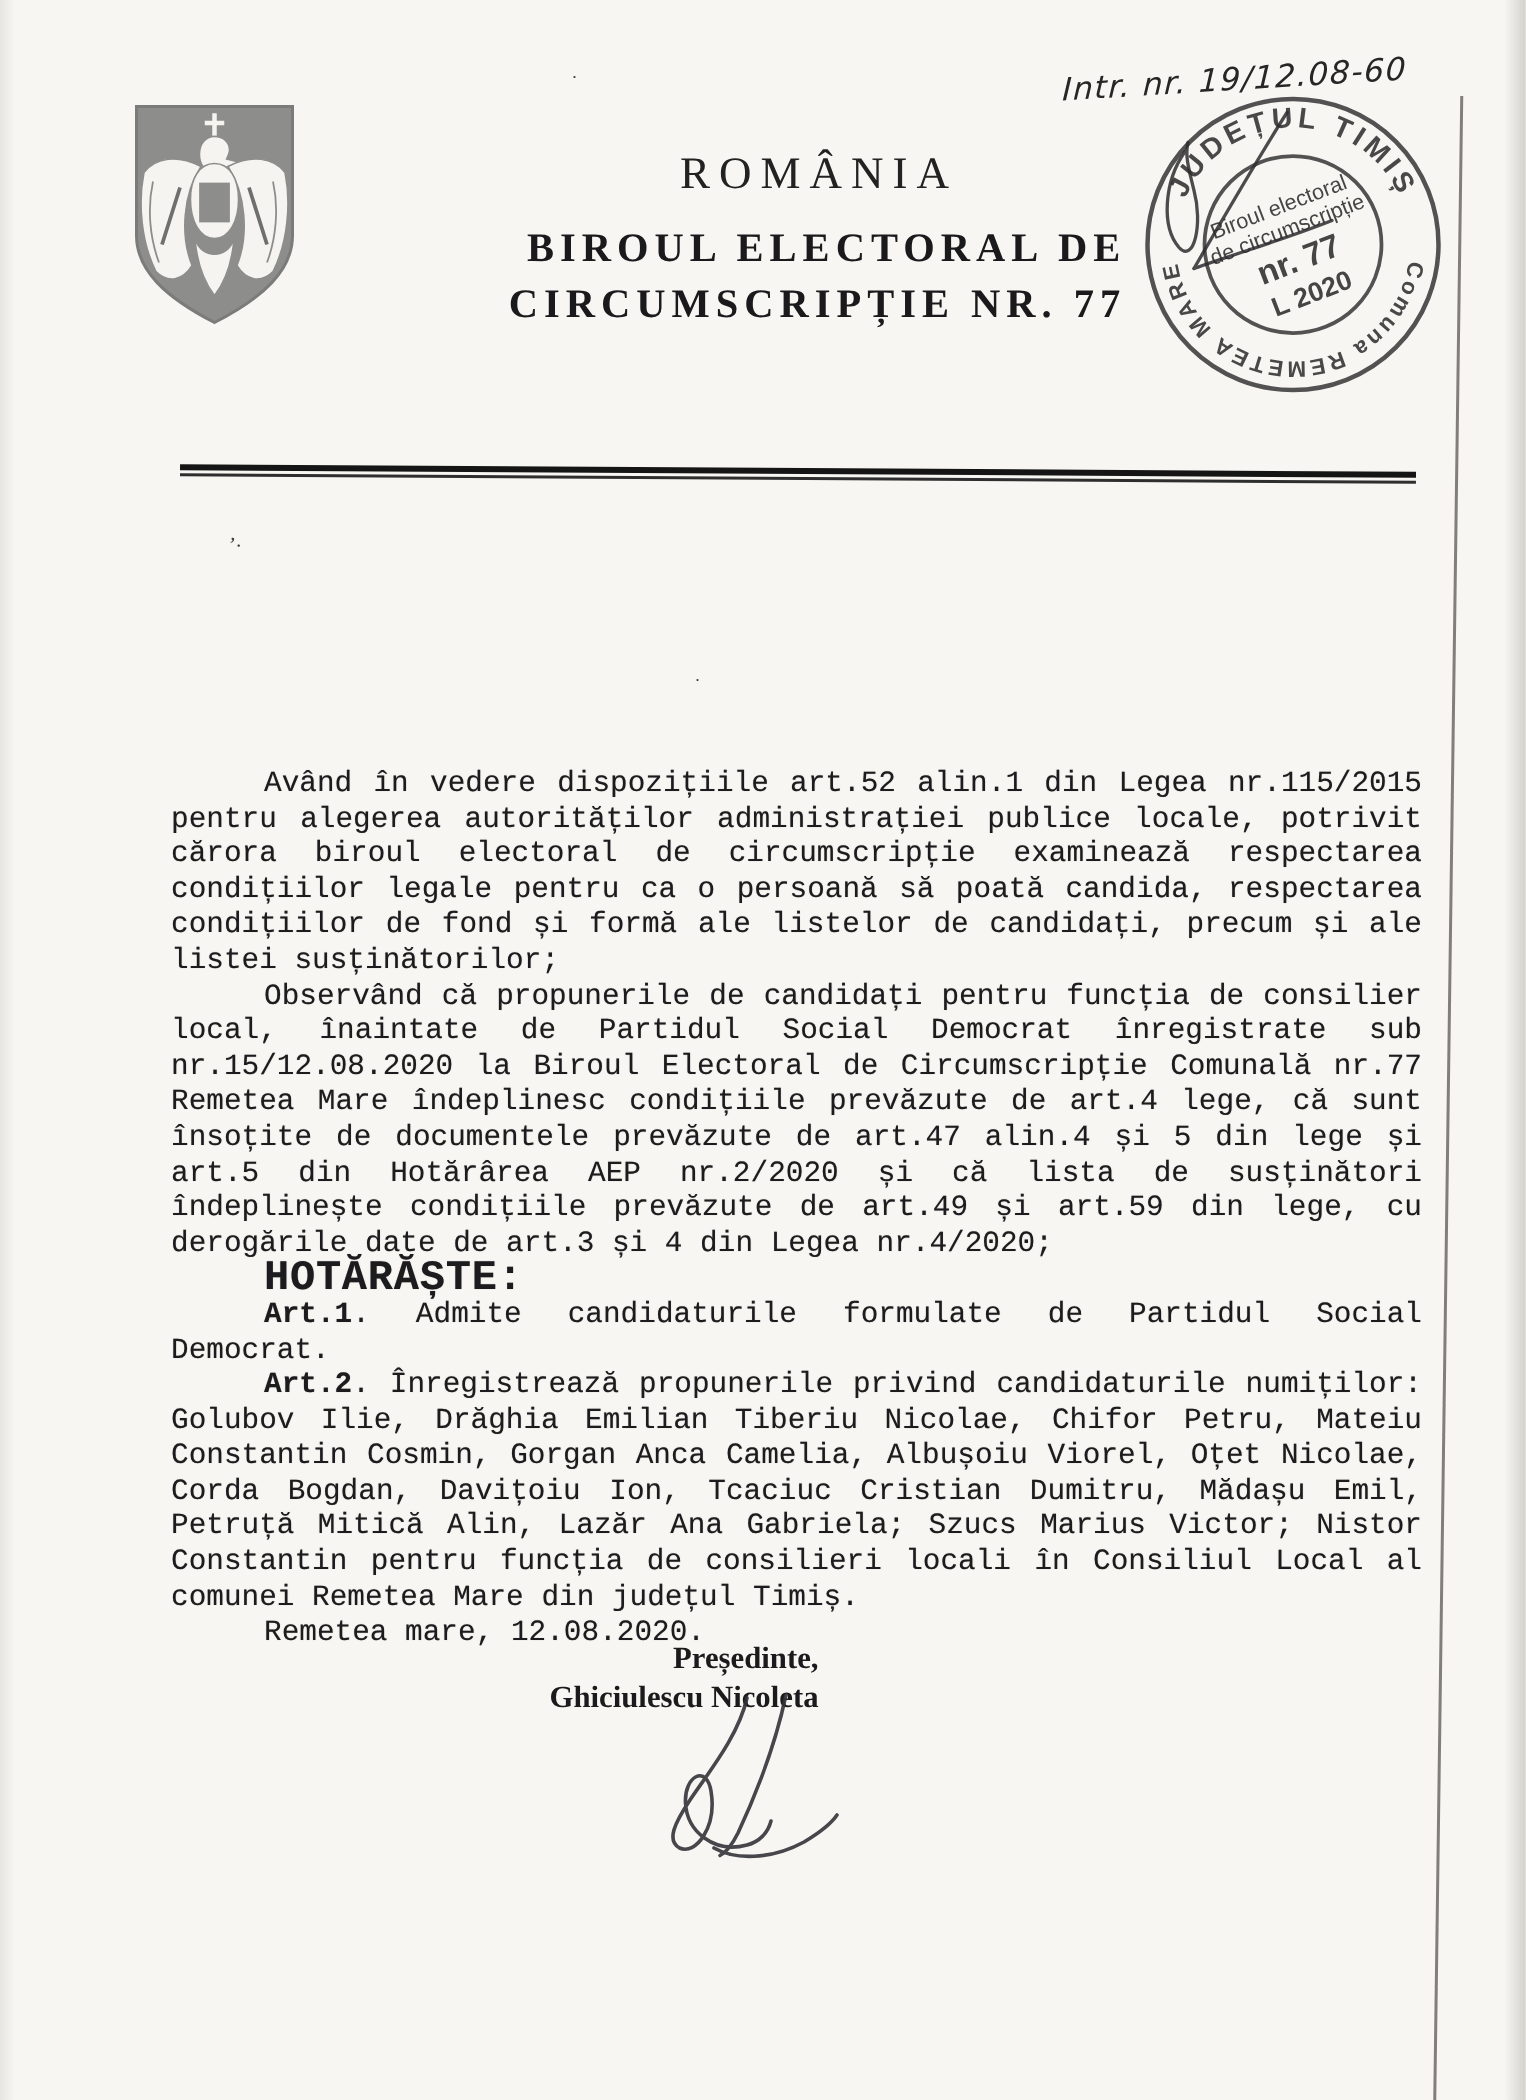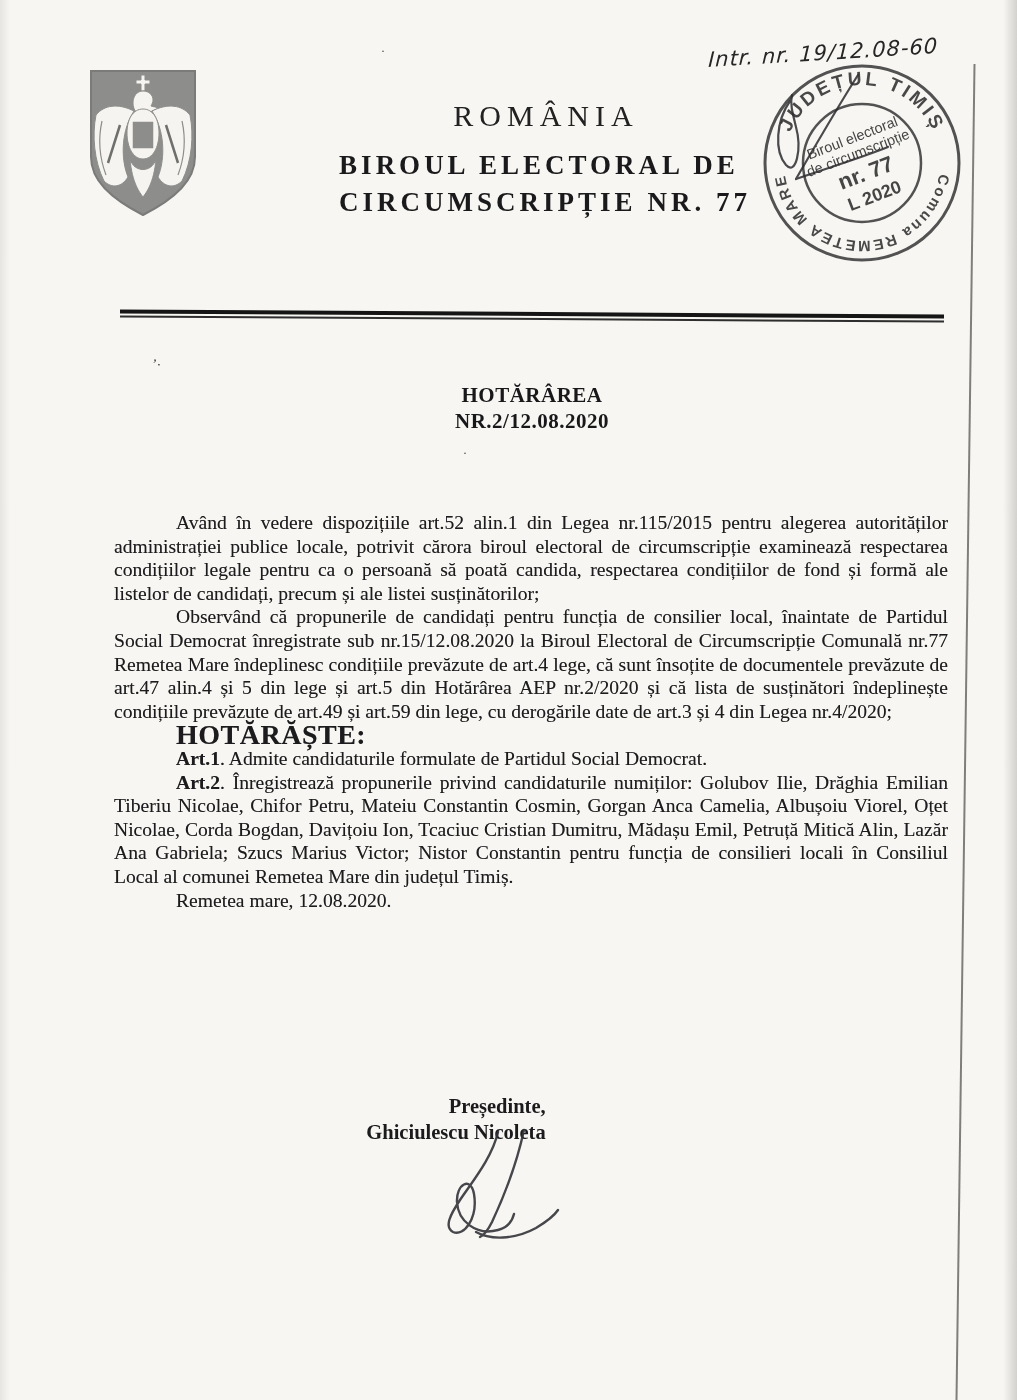--- a/index.html
+++ b/index.html
@@ -24,21 +24,21 @@
 
   .stamp{position:absolute;left:760px;top:61px;width:204px;height:204px;}
 
   .country{
     position:absolute;top:99px;left:546px;transform:translateX(-50%);
     font-size:30px;letter-spacing:6px;white-space:nowrap;color:#222;
   }
   .office{
     position:absolute;top:147px;left:545px;transform:translateX(-50%);
     font-size:27px;font-weight:bold;letter-spacing:4px;line-height:37px;
-    text-align:left;white-space:nowrap;color:#1a1a1c;
+    text-align:right;white-space:nowrap;color:#1a1a1c;
   }
   .address{
     position:absolute;top:246px;left:578px;transform:translateX(-50%);
     font-size:19.5px;line-height:26px;text-align:center;white-space:nowrap;
     color:#1c1c1e;text-shadow:0 0 .6px rgba(30,30,30,.4);
   }
   .rule{
     position:absolute;left:120px;top:312px;width:824px;height:2px;
     border-top:4.5px solid #151515;border-bottom:2px solid #2e2e2e;
     transform:rotate(0.35deg);
@@ -47,21 +47,21 @@
     position:absolute;top:382px;left:532px;transform:translateX(-50%);
     font-size:21px;font-weight:bold;line-height:26px;text-align:center;
     letter-spacing:.5px;white-space:nowrap;color:#18181a;
   }
 
   .body{
     position:absolute;left:114px;top:511px;width:834px;
     font-size:19.6px;line-height:23.6px;text-align:justify;
     color:#1c1c1e;text-shadow:0 0 .6px rgba(30,30,30,.42);
   }
-  .body p{margin:0;text-indent:62px;}
+  .body p{margin:0;text-indent:62px;font-family:Liberation Mono, monospace;}
   .res-heading{
     text-align:left;font-weight:bold;font-size:28px;letter-spacing:.5px;
     margin:18px 0 20px 0;text-indent:0;
   }
   .art-label{font-weight:bold;}
   .place-date{margin:0;text-indent:62px;}
 
   .sig-block{
     position:absolute;top:1093px;left:456px;transform:translateX(-50%);
     text-align:right;font-weight:bold;font-size:20.5px;line-height:26px;
@@ -132,24 +132,20 @@
   </div>
 
   <div class="country">ROMÂNIA</div>
   <div class="office">
     <div>BIROUL ELECTORAL DE</div>
     <div>CIRCUMSCRIPȚIE NR. 77</div>
   </div>
 
   <div class="rule"></div>
 
-  <div class="doc-title">
-    <div>HOTĂRÂREA</div>
-    <div>NR.2/12.08.2020</div>
-  </div>
 
   <div class="body">
     <p>Având în vedere dispozițiile art.52 alin.1 din Legea nr.115/2015 pentru alegerea autorităților administrației publice locale, potrivit cărora biroul electoral de circumscripție examinează respectarea condițiilor legale pentru ca o persoană să poată candida, respectarea condițiilor de fond și formă ale listelor de candidați, precum și ale listei susținătorilor;</p>
     <p>Observând că propunerile de candidați pentru funcția de consilier local, înaintate de Partidul Social Democrat înregistrate sub nr.15/12.08.2020 la Biroul Electoral de Circumscripție Comunală nr.77 Remetea Mare îndeplinesc condițiile prevăzute de art.4 lege, că sunt însoțite de documentele prevăzute de art.47 alin.4 și 5 din lege și art.5 din Hotărârea AEP nr.2/2020 și că lista de susținători îndeplinește condițiile prevăzute de art.49 și art.59 din lege, cu derogările date de art.3 și 4 din Legea nr.4/2020;</p>
 
     <p class="res-heading">HOTĂRĂȘTE:</p>
 
     <p><span class="art-label">Art.1</span><span>. Admite candidaturile formulate de Partidul Social Democrat.</span></p>
     <p><span class="art-label">Art.2</span><span>. Înregistrează propunerile privind candidaturile numiților: Golubov Ilie, Drăghia Emilian Tiberiu Nicolae, Chifor Petru, Mateiu Constantin Cosmin, Gorgan Anca Camelia, Albușoiu Viorel, Oțet Nicolae, Corda Bogdan, Davițoiu Ion, Tcaciuc Cristian Dumitru, Mădașu Emil, Petruță Mitică Alin, Lazăr Ana Gabriela; Szucs Marius Victor; Nistor Constantin pentru funcția de consilieri locali în Consiliul Local al comunei Remetea Mare din județul Timiș.</span></p>
 

